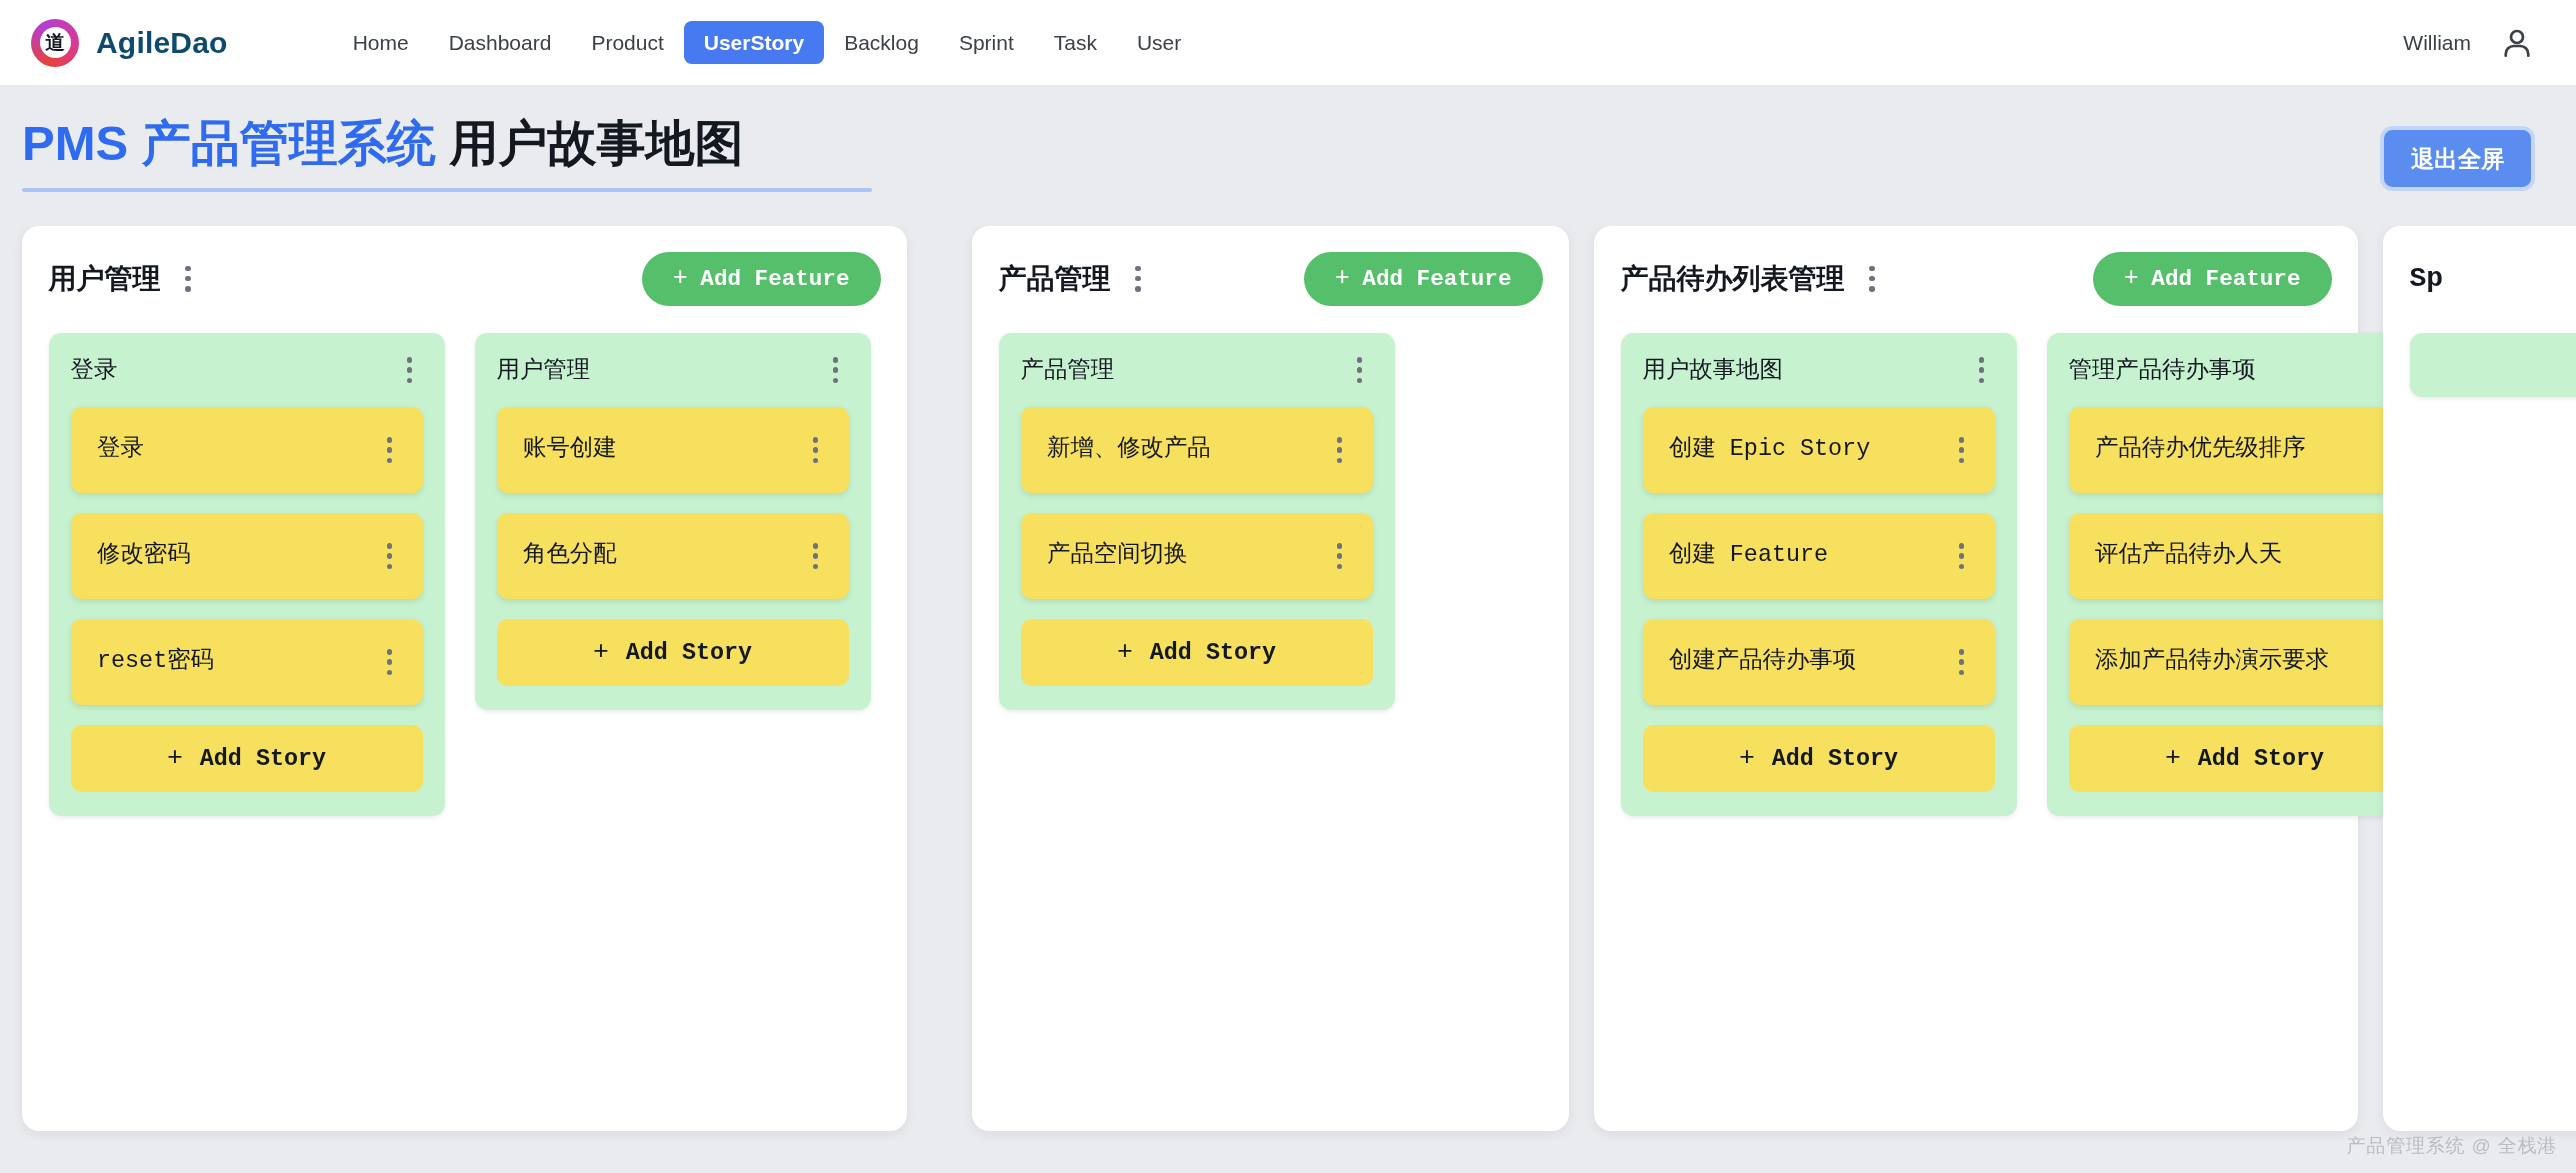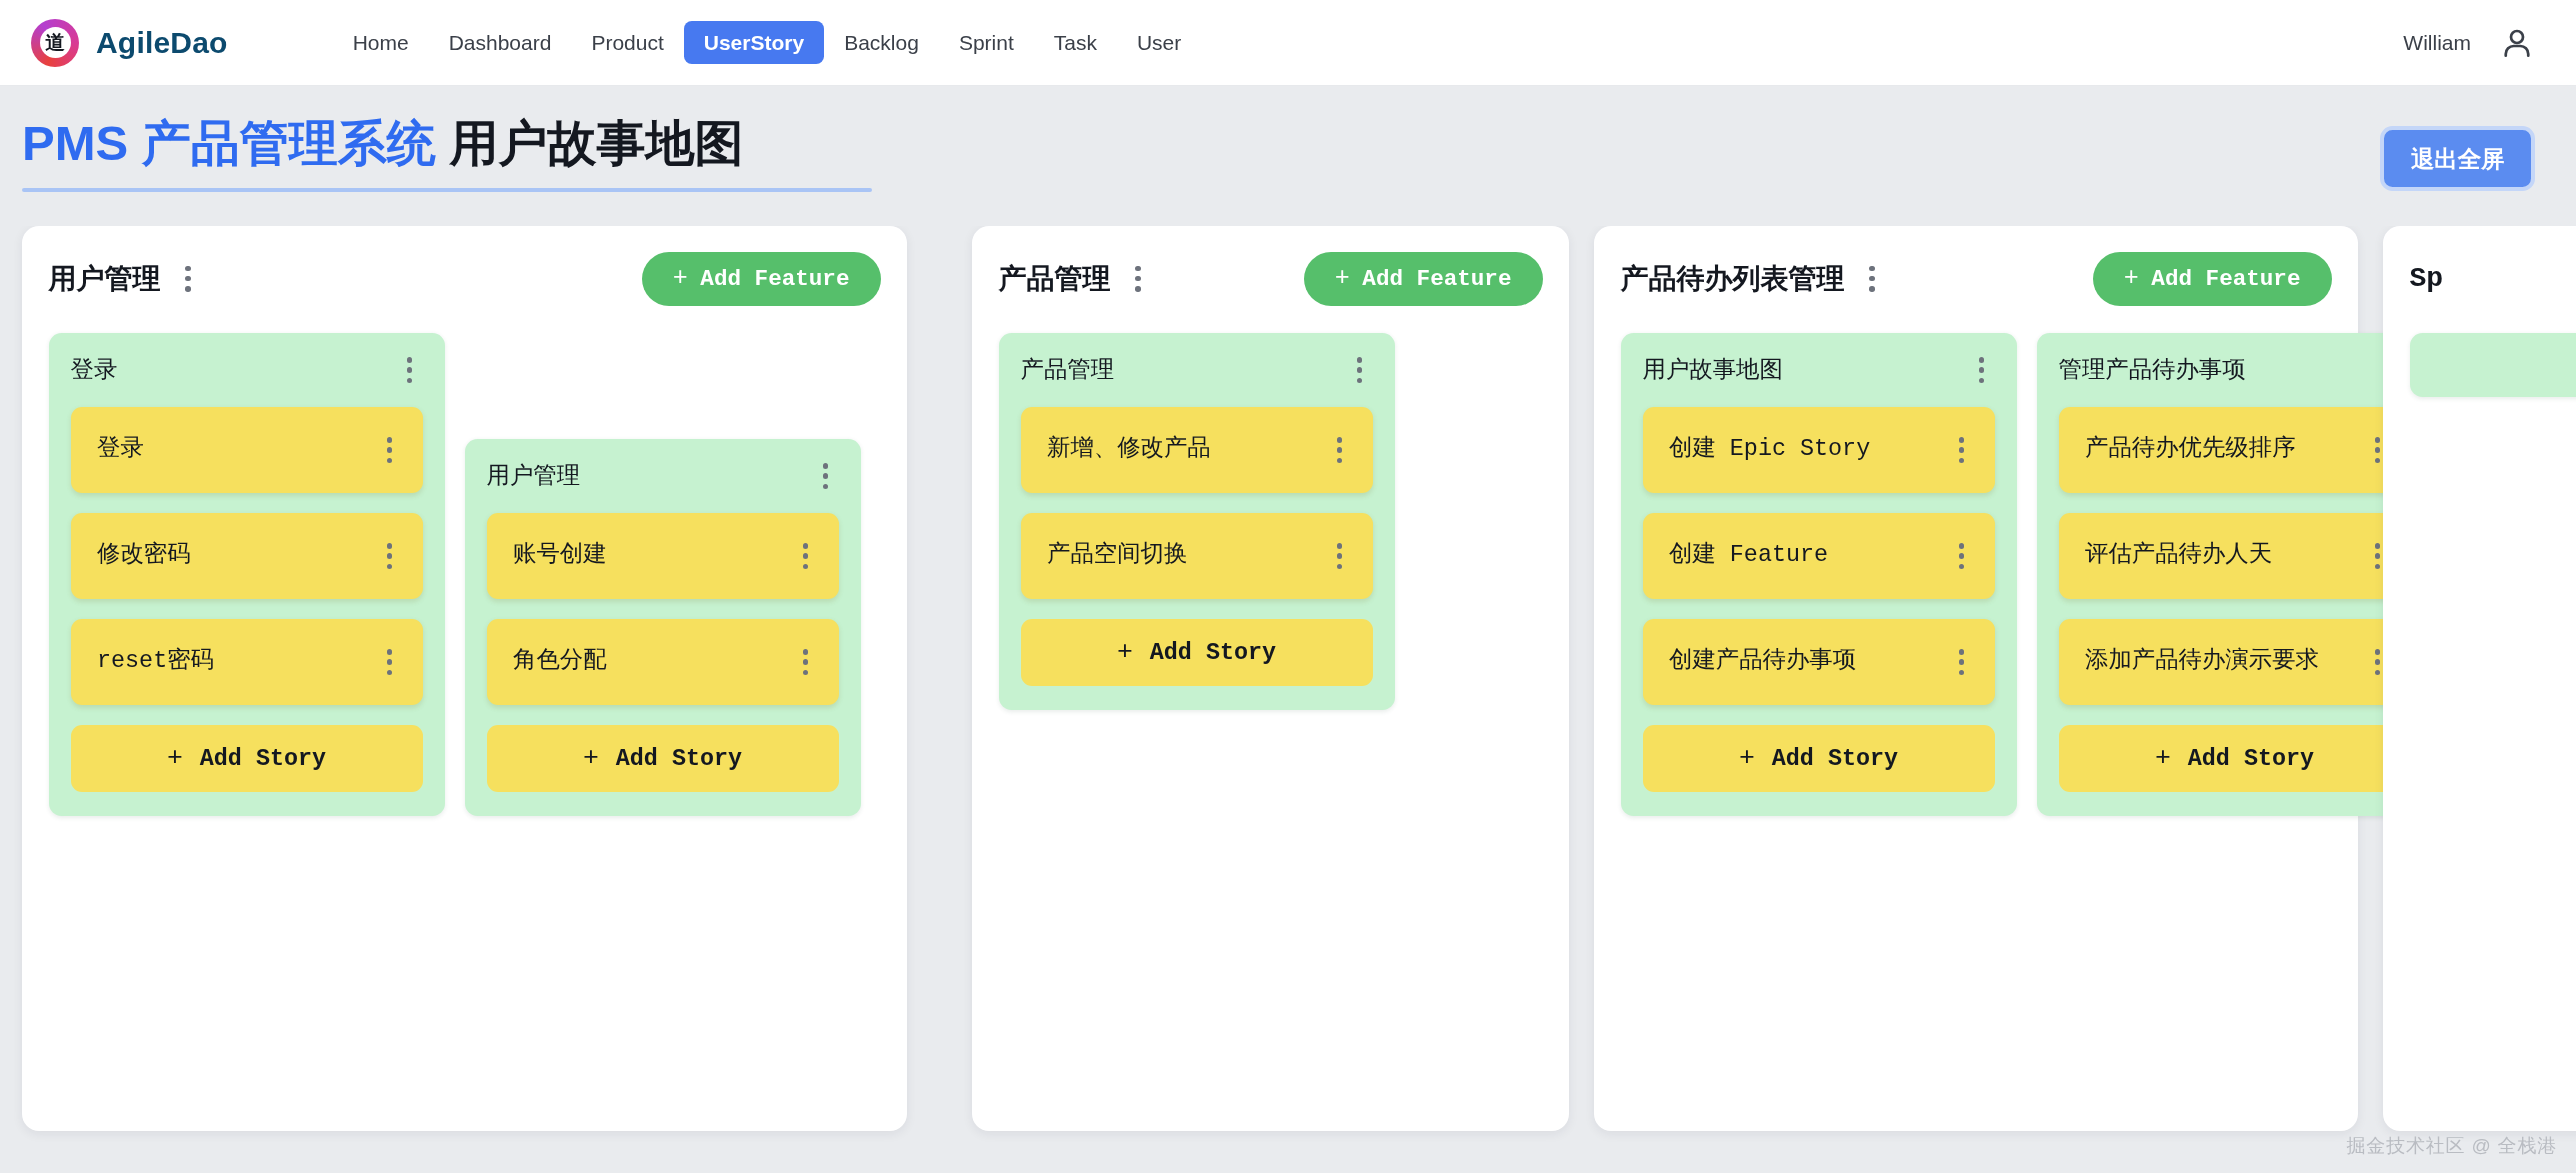--- a/index.html
+++ b/index.html
@@ -113,21 +113,21 @@
     margin-left: auto;
     background: #56bf6b; color: #fff; border: none;
     font-size: 22.6px; font-weight: 700;
     border-radius: 31px; padding: 14px 31px;
     display: flex; align-items: center; gap: 12.5px;
     cursor: pointer; white-space: nowrap;
     font-family: inherit;
   }
   .add-feature-btn .plus { font-size: 25px; font-weight: 400; line-height: 1; }
 
-  .feature-row { display: flex; gap: 20px; align-items: flex-end; }
+  .feature-row { display: flex; gap: 30px; align-items: flex-start; }
 
   .feature-card {
     background: #c6f2d0;
     border-radius: 12.5px;
     padding: 20px 22px 23.4px 22px;
     width: 396px;
     flex: 0 0 auto;
     box-shadow: 0 1.6px 4.7px rgba(40,80,55,.10);
   }
   .feature-card.narrow { width: 396px; }
@@ -463,15 +463,15 @@
           <div class="feature-head">
             <div class="feature-title"></div>
           </div>
           <div class="story-list"></div>
         </div>
       </div>
     </div>
 
   </div>
 
-  <div class="watermark">掘金技术社区 @ 全栈港</div>
+  <div class="watermark">产品管理系统 @ 全栈港</div>
 </div>
 
 
 </body></html>

